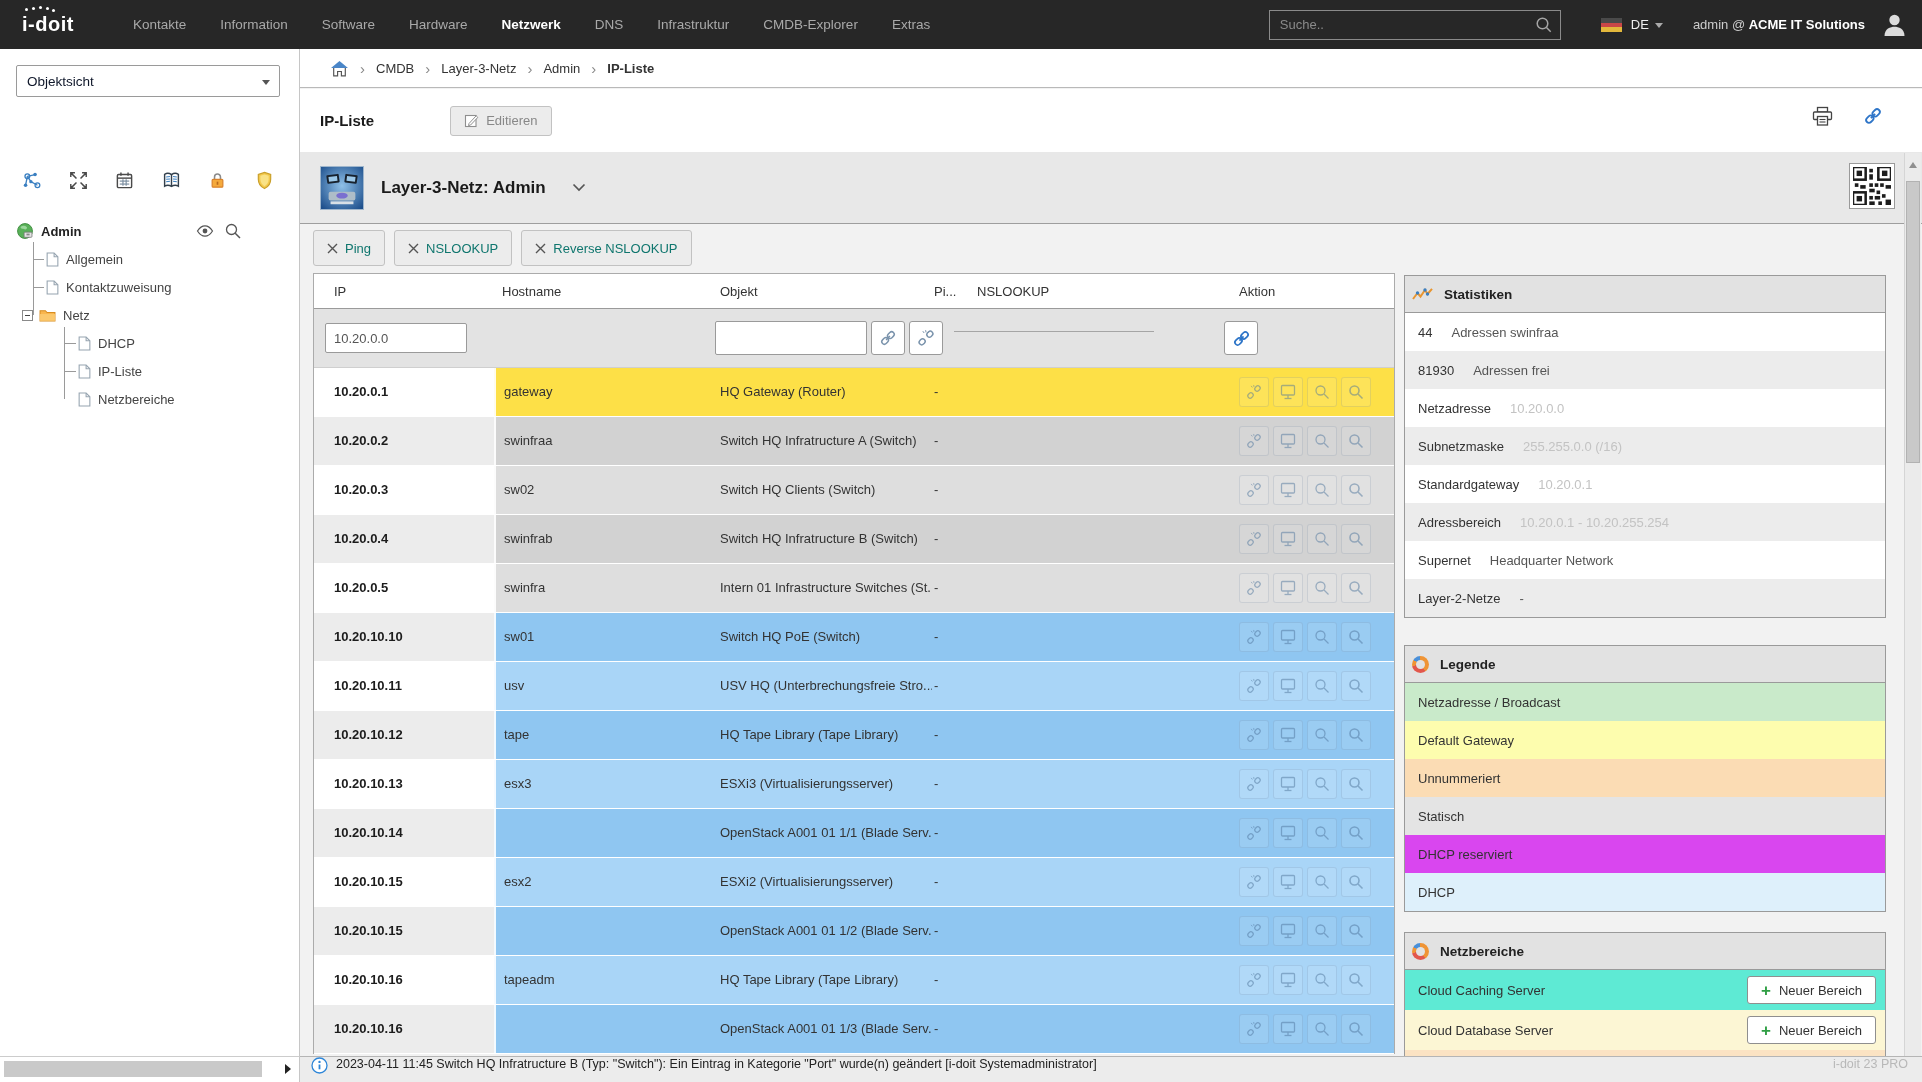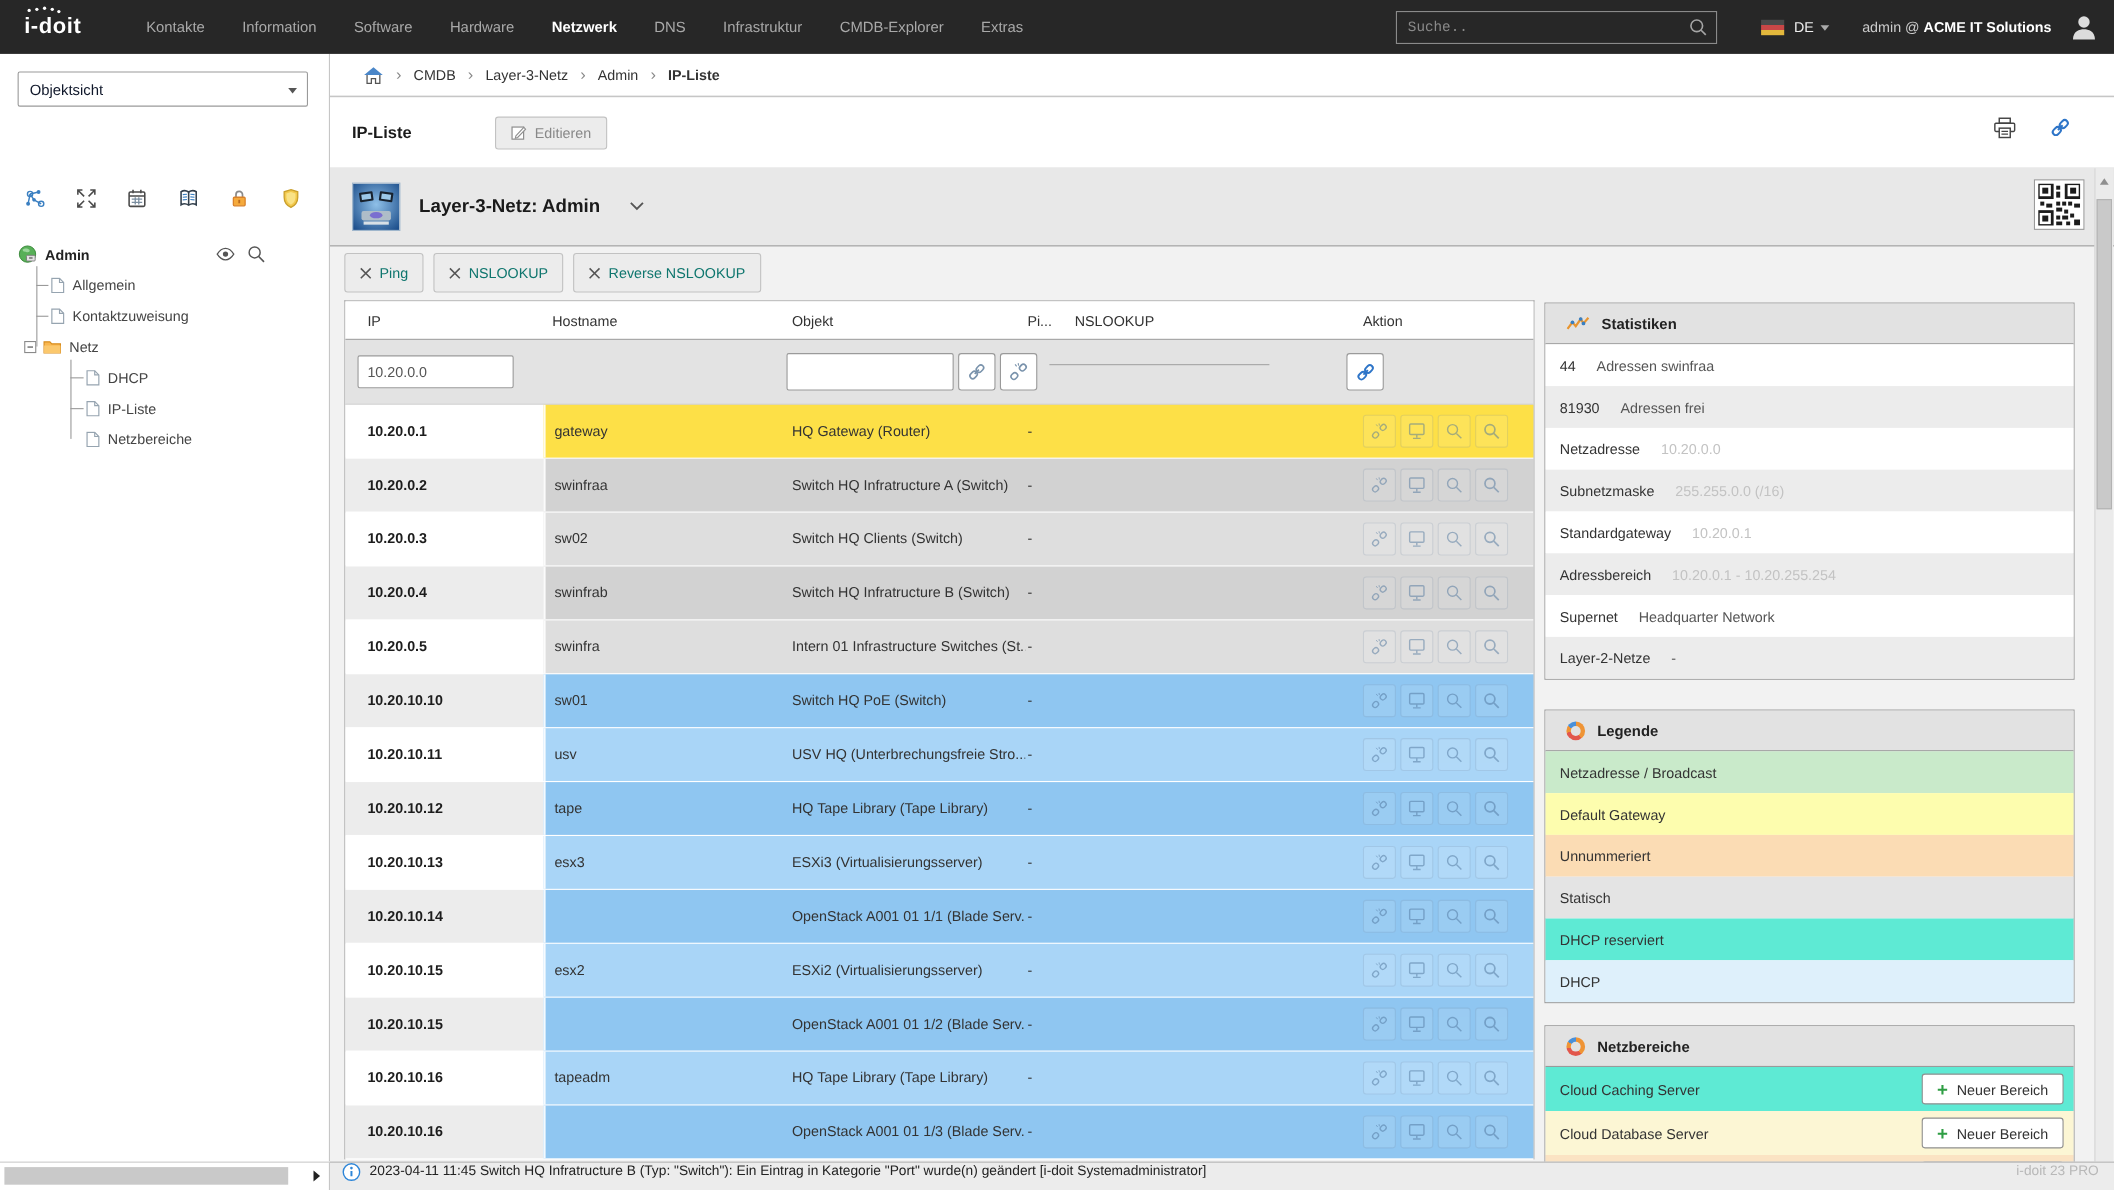--- a/index.html
+++ b/index.html
@@ -9,21 +9,21 @@
 
 #topnav{position:absolute;left:0;top:0;width:1922px;height:49px;background:#272727;display:flex;align-items:center;z-index:20}
 .logo{margin-left:22px;color:#fff;font-size:20px;font-weight:bold;letter-spacing:.5px;position:relative}
 .logo-dots{position:absolute;left:3px;top:-5px;width:3px;height:3px;border-radius:50%;background:#fff;
 box-shadow:7px -1px 0 #fff,14px -2px 0 #fff,21px -1px 0 #fff,27px 1px 0 #fff}
 .menu{display:flex;margin-left:42px}
 .menu-item{color:#a9a9a9;font-size:13.5px;padding:0 17px;line-height:49px;cursor:pointer;white-space:nowrap}
 .menu-item.active{color:#fff;font-weight:bold}
 #topnav-right{margin-left:auto;display:flex;align-items:center}
 .search-box{width:292px;height:30px;border:1px solid #8a8a8a;display:flex;align-items:center;background:#272727;margin-right:40px}
-.search-box input{flex:1;background:transparent;border:none;outline:none;color:#ffffff;font-size:13px;padding:0 10px;font-family:Liberation Mono, monospace}
+.search-box input{flex:1;background:transparent;border:none;outline:none;color:#ffffff;font-size:13px;padding:0 10px;font-family:Liberation Sans, sans-serif}
 .search-box input::placeholder{color:#8a8a8a}
 .search-box svg{margin-right:8px}
 .flag{width:21px;height:14px;background:linear-gradient(#4a4a4a 0 33%,#c94747 33% 66%,#e3b83c 66%);flex:none}
 .lang{color:#eee;font-size:13px;margin:0 6px 0 9px}
 .caret{width:0;height:0;border-left:4px solid transparent;border-right:4px solid transparent;border-top:5px solid #aaa;margin-top:2px}
 .user-text{color:#ccc;font-size:13px;margin-left:30px;white-space:nowrap}
 .tenant{color:#fff;font-weight:bold}
 .avatar{margin:0 14px 0 16px;display:flex}
 
 
@@ -98,33 +98,33 @@
 .trow.alt .row-body.st-dhcp{background:#8fc6f1}
 .cell-host{width:216px;padding-left:8px}
 .cell-obj{width:220px;padding-left:8px}
 .cell-ping{width:37px;padding-left:2px}
 .cell-ns{width:212px;padding-left:8px}
 .cell-akt{flex:1;display:flex;align-items:center;gap:4px;padding-left:58px}
 .ghost-btn{width:30px;height:30px;border:1px solid rgba(80,105,135,.28);border-radius:3px;background:rgba(255,255,255,.18);display:flex;align-items:center;justify-content:center;opacity:.55;cursor:pointer;flex:none}
 
 
 .panel{position:absolute;left:1404px;width:482px;background:#fff;border:1px solid #9a9a9a;z-index:4}
-.panel-head{height:37px;background:#e2e2e2;border-bottom:1px solid #9a9a9a;display:flex;align-items:center;padding-left:19px;gap:11px}
+.panel-head{height:37px;background:#e2e2e2;border-bottom:1px solid #9a9a9a;display:flex;align-items:center;padding-left:7px;gap:11px}
 .panel-title{font-size:13.5px;font-weight:bold;color:#222}
 #panel-stats{top:275px}
 .stat-row{height:38px;display:flex;align-items:center;padding-left:13px;font-size:13px;background:#fff}
 .stat-row.alt{background:#ececec}
 .stat-label{color:#333}
 .stat-value{margin-left:19px}
 .stat-value.plain{color:#555}
 .stat-value.muted{color:#c3c3c3}
 #panel-legend{top:645px}
 .legend-row{height:38px;display:flex;align-items:center;padding-left:13px;font-size:13px;color:#333}
 .lg-green{background:#c9eaca}.lg-yellow{background:#fdfdae}.lg-orange{background:#fbdcb4}
-.lg-gray{background:#e4e4e4}.lg-blue{background:#5eead4}.lg-lightblue{background:#def0fb}
+.lg-gray{background:#e4e4e4}.lg-blue{background:#d946ef}.lg-lightblue{background:#def0fb}
 #panel-bereiche{top:932px}
 .nb-row{height:40px;display:flex;align-items:center;padding:0 9px 0 13px;font-size:13px;color:#333}
 .nb-green{background:#5eead4}.nb-yellow{background:#fcf6d4}.nb-orange{background:#fbe3c3}
 .nb-row .btn{margin-left:auto;background:#fff;border:1px solid #8f8f8f;color:#333;height:28px;gap:8px}
 .plus{color:#2f9e44;font-size:17px;font-weight:bold;line-height:1}
 .donut{width:17px;height:17px;border-radius:50%;background:conic-gradient(#ef9435 0 40%,#e2574c 40% 72%,#ef9435 72% 84%,#4a90d9 84% 100%);position:relative;flex:none}
 .donut::after{content:"";position:absolute;left:4px;top:4px;width:9px;height:9px;border-radius:50%;background:#e2e2e2}
 
 
 #vscroll{position:absolute;left:1904px;top:153px;width:17px;height:903px;background:#ebebeb;border-left:1px solid #d5d5d5;z-index:7}

